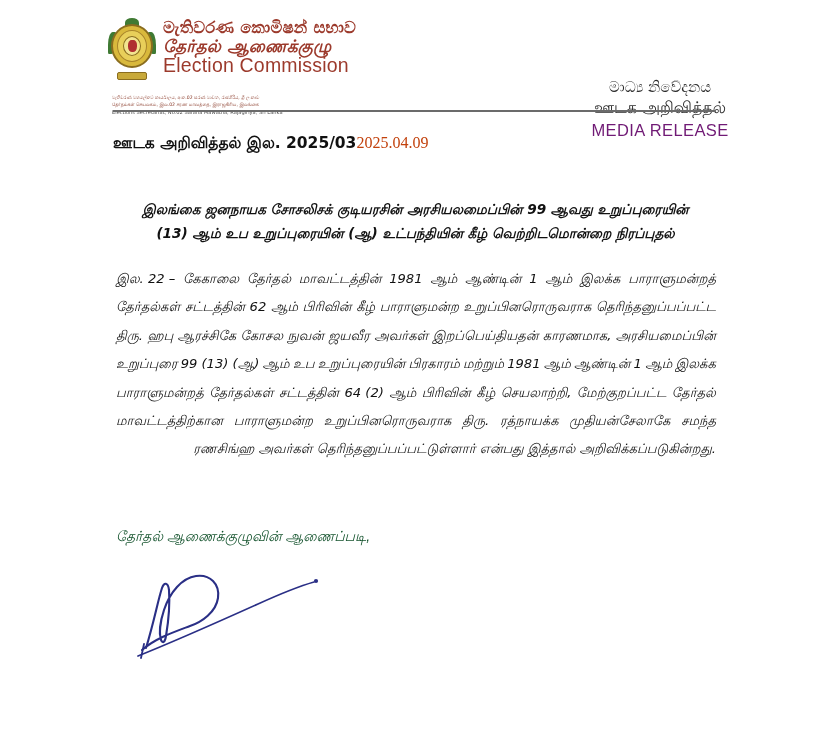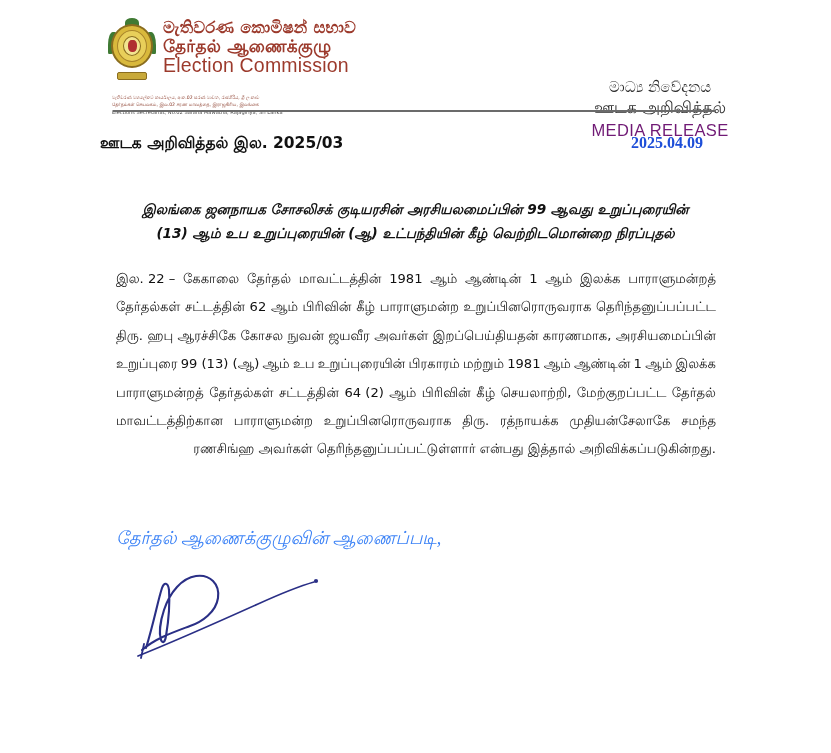--- a/index.html
+++ b/index.html
@@ -131,20 +131,21 @@
   .mh-sinhala {
     font-size: 16.5px;
     font-weight: bold;
     letter-spacing: 0.2px;
   }
   .mh-tamil {
     font-size: 17px;
     font-weight: bold;
     letter-spacing: 0.2px;
     margin-top: 1px;
+    font-style: italic;
   }
   .mh-english {
     font-size: 19.5px;
     font-weight: normal;
     letter-spacing: 0.2px;
     color: #9c3a2c;
     margin-top: 0px;
     font-family: "Liberation Sans", "DejaVu Sans", sans-serif;
   }
   .addr {
@@ -195,37 +196,36 @@
     left: 113px;
     top: 110px;
     width: 603px;
     height: 2px;
     background: #6b6b6b;
   }
 
   
   .refrow {
     position: absolute;
-    left: 100px;
+    left: 113px;
     top: 134px;
     width: 603px;
     display: flex;
-    justify-content: space-between;
     align-items: baseline;
   }
   .ref-no {
     font-size: 15.5px;
     font-weight: bold;
     color: #111;
     font-family: "DejaVu Sans", "Liberation Sans", sans-serif;
   }
   .ref-date {
     font-size: 16px;
-    font-weight: bold;
-    color: #1d4ed8;
+    font-weight: normal;
+    color: #c2410c;
     font-family: "Liberation Serif", "DejaVu Serif", serif;
   }
 
   
   .title {
     position: absolute;
     left: 133px;
     top: 198px;
     width: 565px;
     text-align: center;
@@ -241,20 +241,21 @@
 
   
   .body-text {
     position: absolute;
     left: 116px;
     top: 272px;
     width: 600px;
   }
   .body-line {
     font-size: 13.1px;
+    font-style: italic;
     color: #111;
     line-height: 1.0;
     margin-bottom: 15.3px;
     display: flex;
     font-family: "DejaVu Sans", "Liberation Sans", sans-serif;
   }
   .body-line.justify {
     justify-content: space-between;
   }
   .body-line.last {
@@ -262,24 +263,24 @@
   }
   .body-line > span {
     white-space: pre;
   }
 
   
   .byorder {
     position: absolute;
     left: 116px;
     top: 528px;
-    font-size: 18px;
+    font-size: 14px;
     font-style: italic;
-    color: #3b82f6;
-    font-family: Liberation Serif, serif;
+    color: #14532d;
+    font-family: Liberation Sans, sans-serif;
   }
   .signature {
     position: absolute;
     left: 128px;
     top: 552px;
     width: 230px;
     height: 110px;
   }
   .signer {
     position: absolute;

